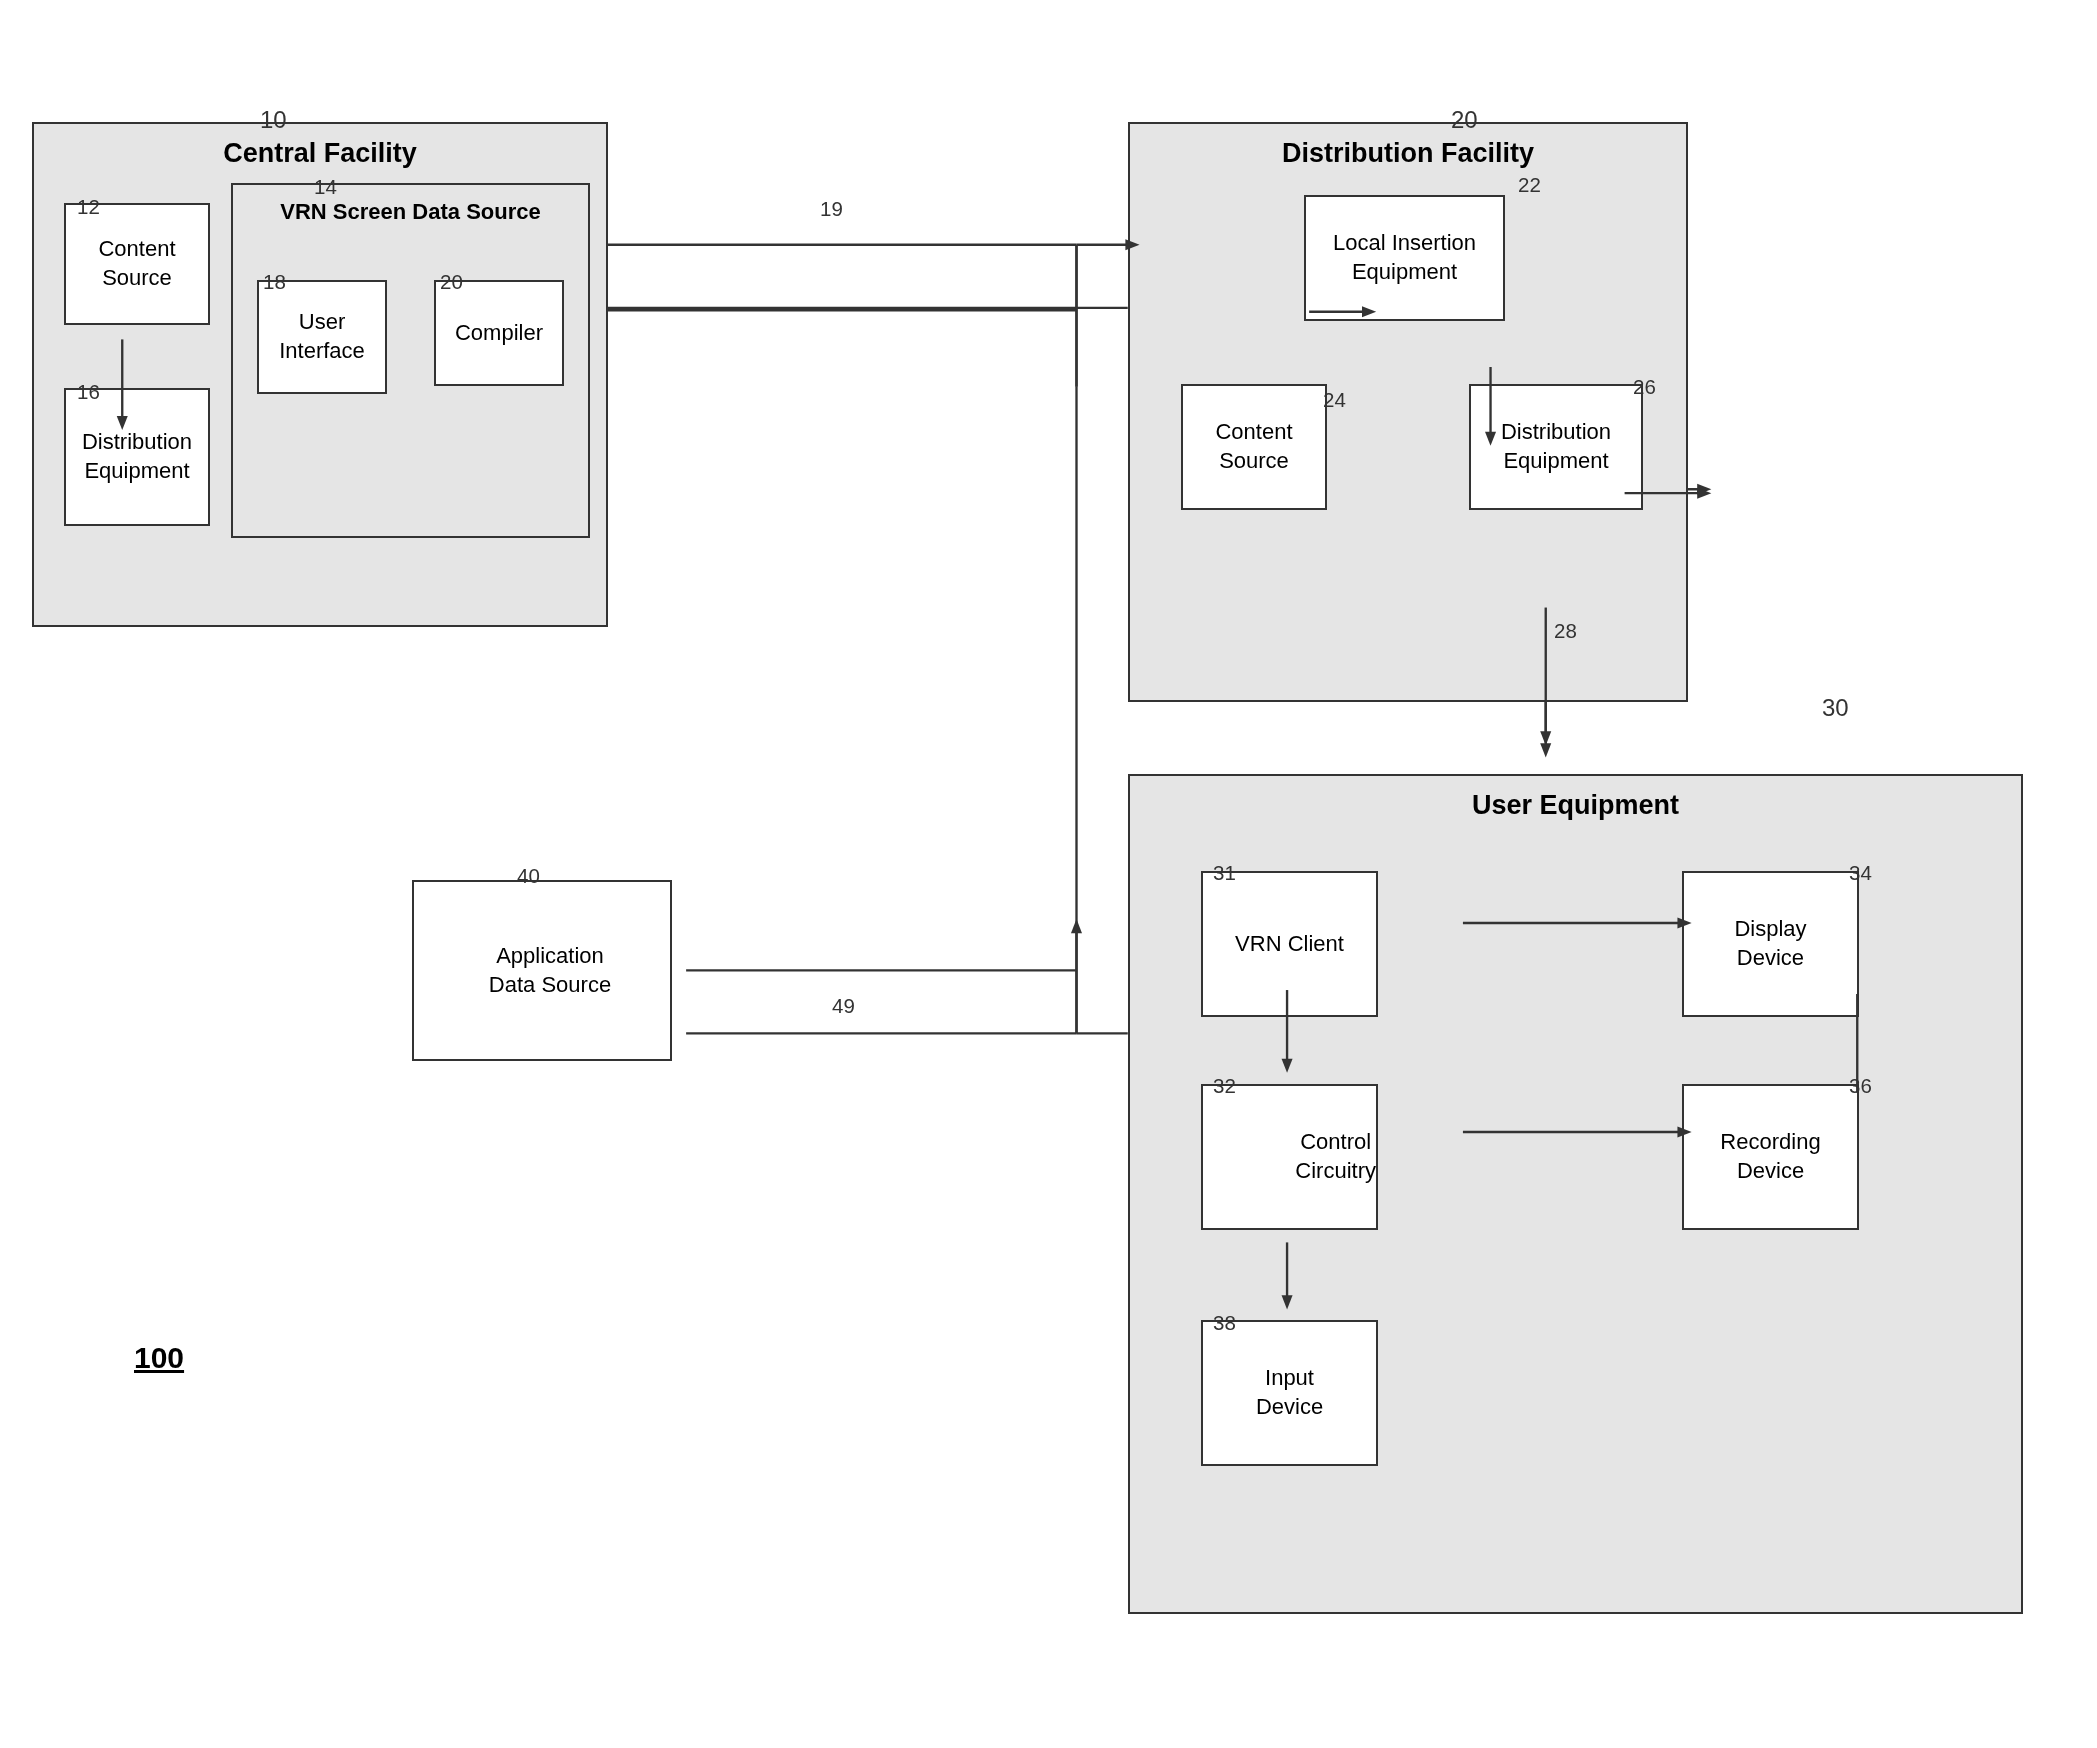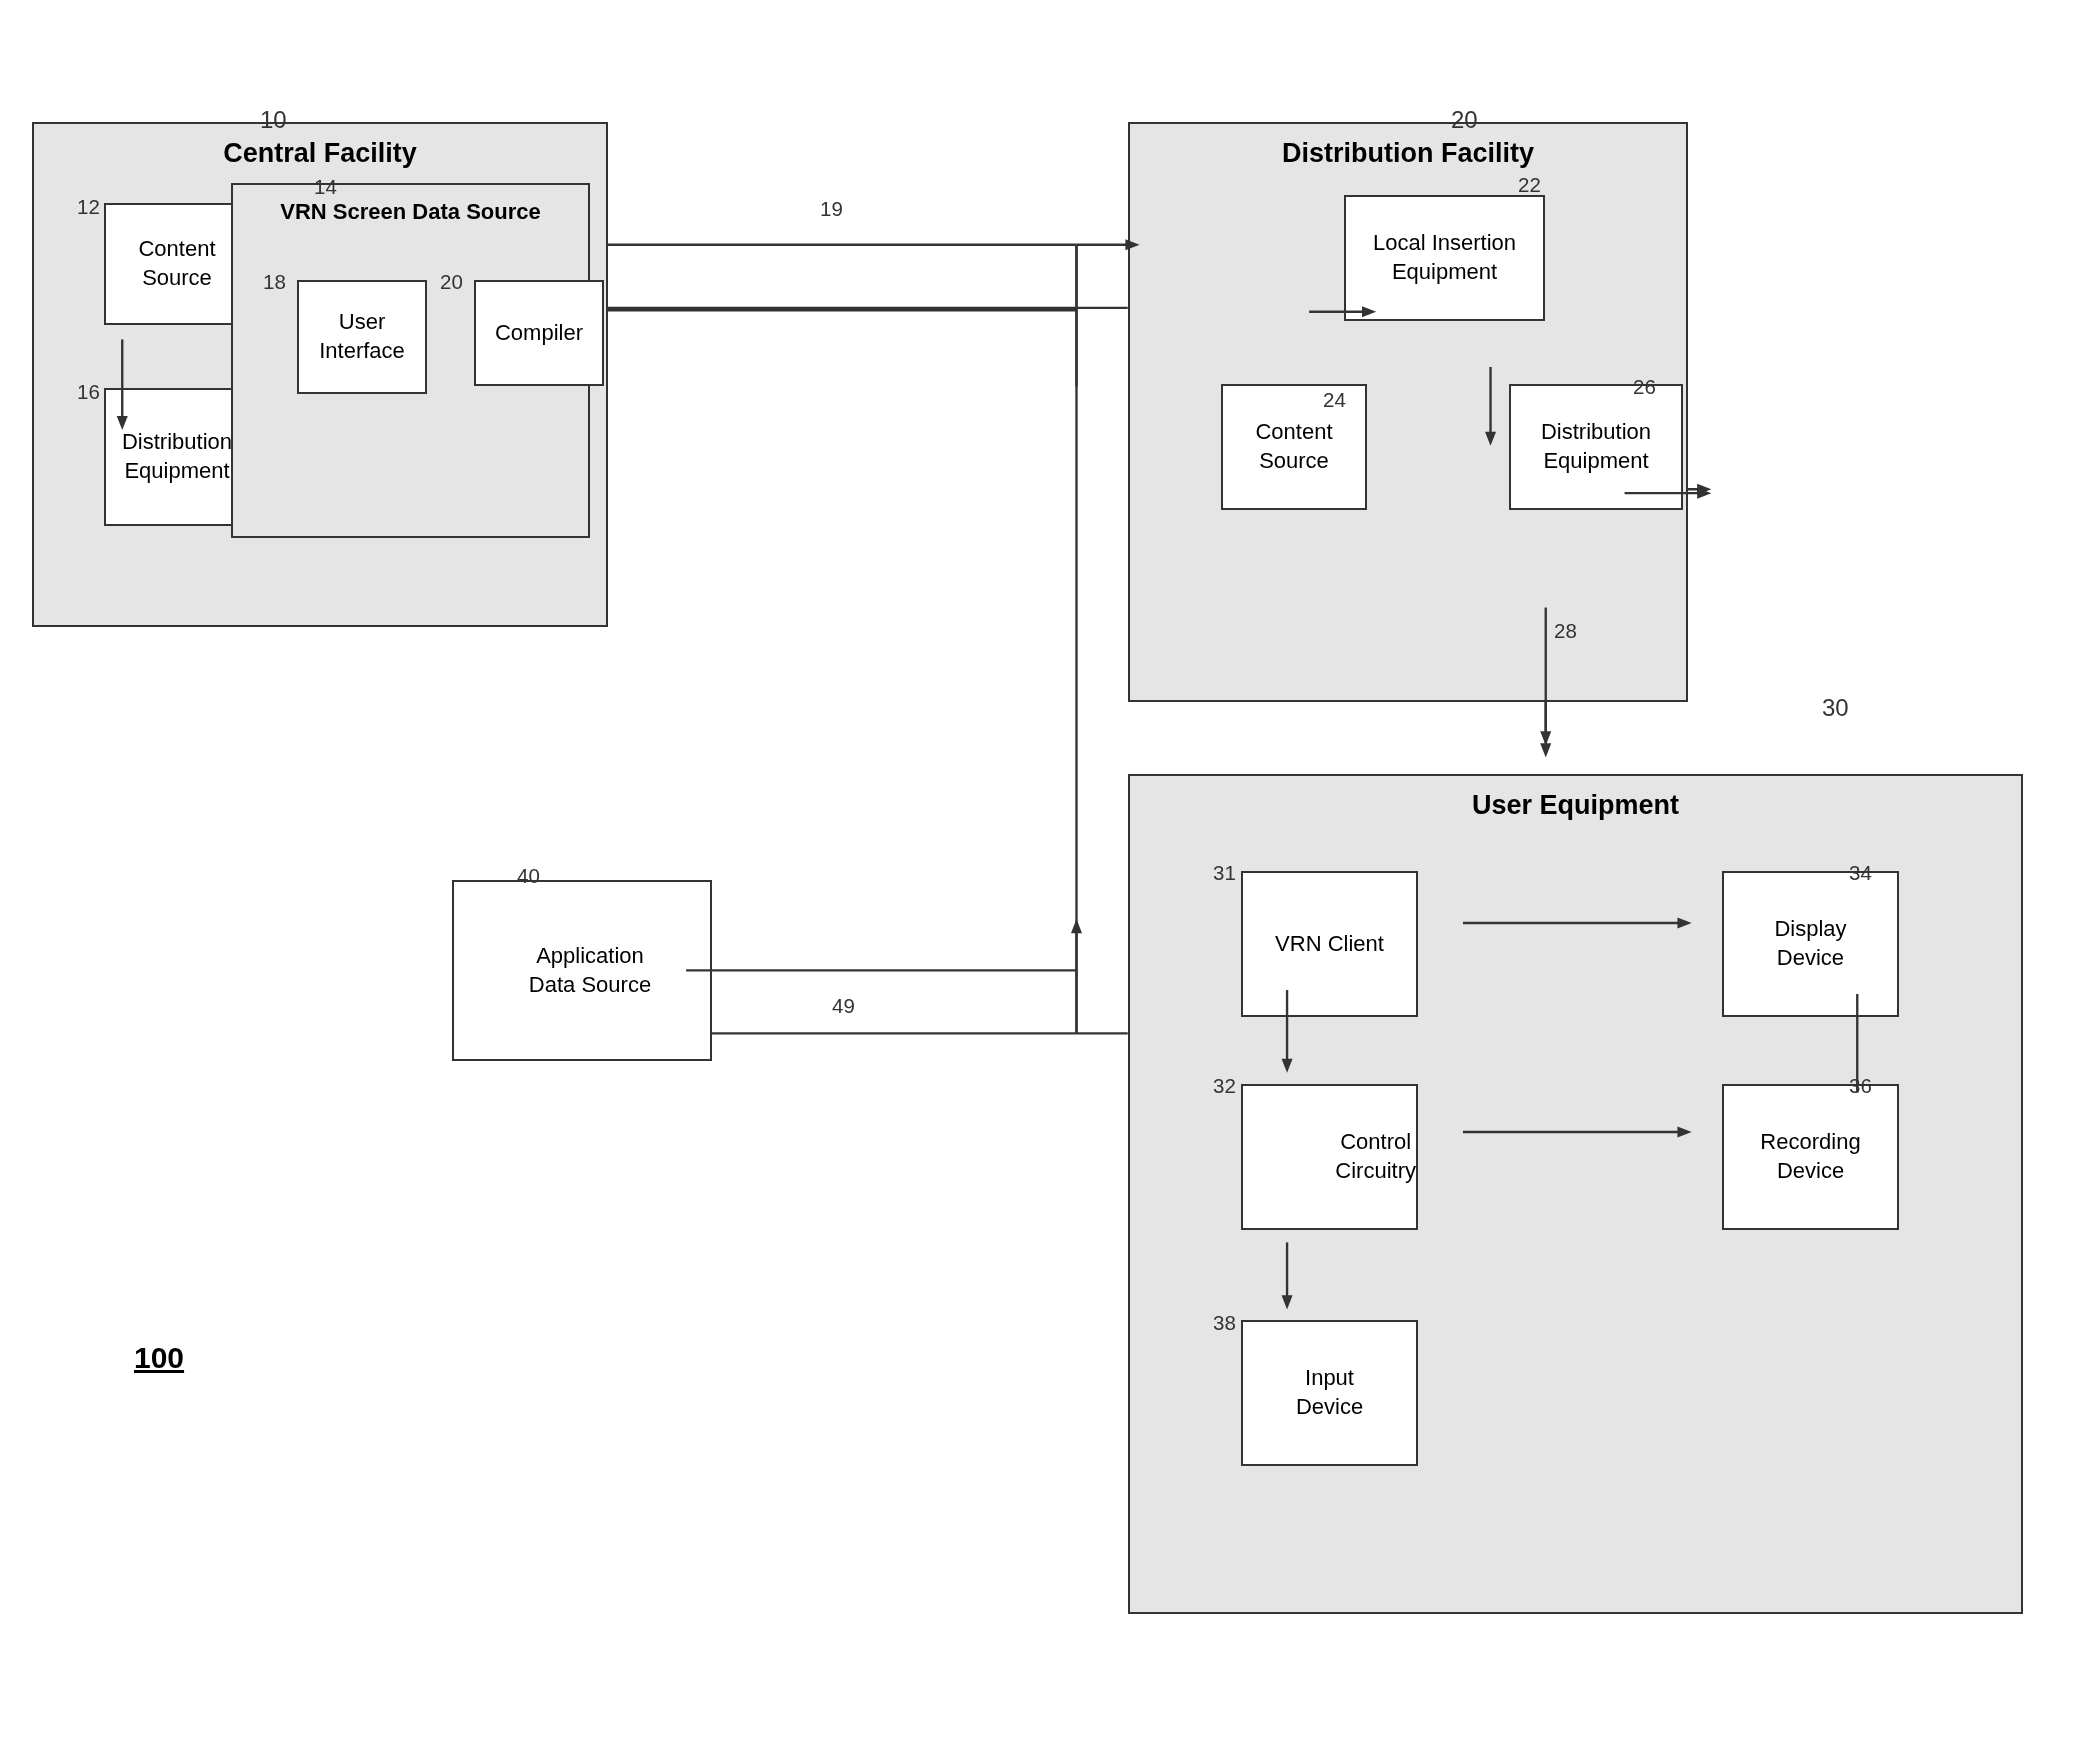--- a/index.html
+++ b/index.html
@@ -23,21 +23,20 @@
       position: absolute;
       border: 2.4px solid #333;
       background: #fff;
       display: flex;
       flex-direction: column;
       align-items: center;
       justify-content: center;
       text-align: center;
       font-size: 22px;
       font-weight: normal;
-      margin-left: 40px;
     }
 
     .box-title {
       font-size: 22px;
       line-height: 1.3;
     }
 
     
     .group-box {
       position: absolute;

